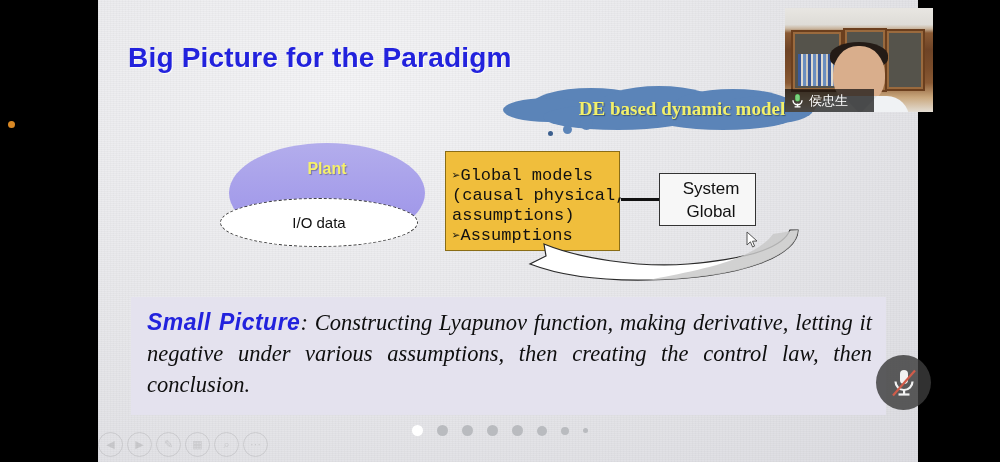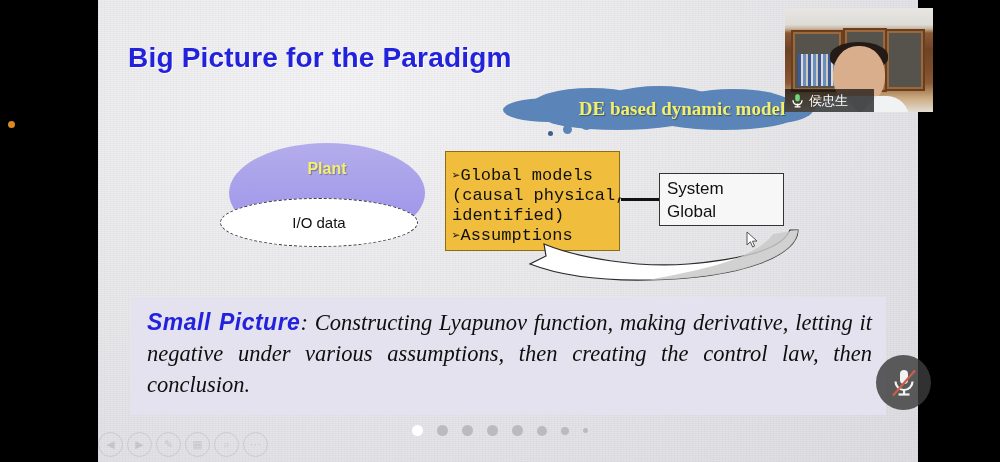--- a/index.html
+++ b/index.html
@@ -139,25 +139,26 @@
     position: absolute; left: 636px; top: 192px;
     width: 0; height: 0;
     border-top: 8px solid transparent;
     border-bottom: 8px solid transparent;
     border-left: 14px solid #111;
   }
 
   
   #system-box {
     position: absolute; left: 561px; top: 173px;
-    width: 125px; height: 53px;
+    width: 97px; height: 53px;
     background: #f7f7f7;
     border: 1.5px solid #333;
     box-sizing: border-box;
     padding: 3px 0 0 7px;
+    text-align: center;
   }
   #system-box .ln { font-size: 17px; color: #111; line-height: 23px; }
 
   
   #feedback-arrow {
     position: absolute; left: 400px; top: 228px;
     width: 320px; height: 62px;
   }
 
   
@@ -308,21 +309,21 @@
       <span id="io-data-label">I/O data</span>
     </div>
 
     <div class="blk-sq" id="barrow-s1"></div>
     <div class="blk-sq" id="barrow-s2"></div>
     <div id="barrow-tri"></div>
 
     <div id="model-box">
       <div class="ln"><span class="bullet">➢</span><span>Global models</span></div>
       <div class="ln"><span>(causal physical,</span></div>
-      <div class="ln"><span>identified)</span></div>
+      <div class="ln"><span>assumptions)</span></div>
       <div class="ln"><span class="bullet">➢</span><span>Assumptions</span></div>
     </div>
 
     <div id="arrow-shaft"></div>
     <div id="arrow-head"></div>
 
     <div id="system-box">
       <div class="ln">System</div>
       <div class="ln">Global</div>
     </div>

